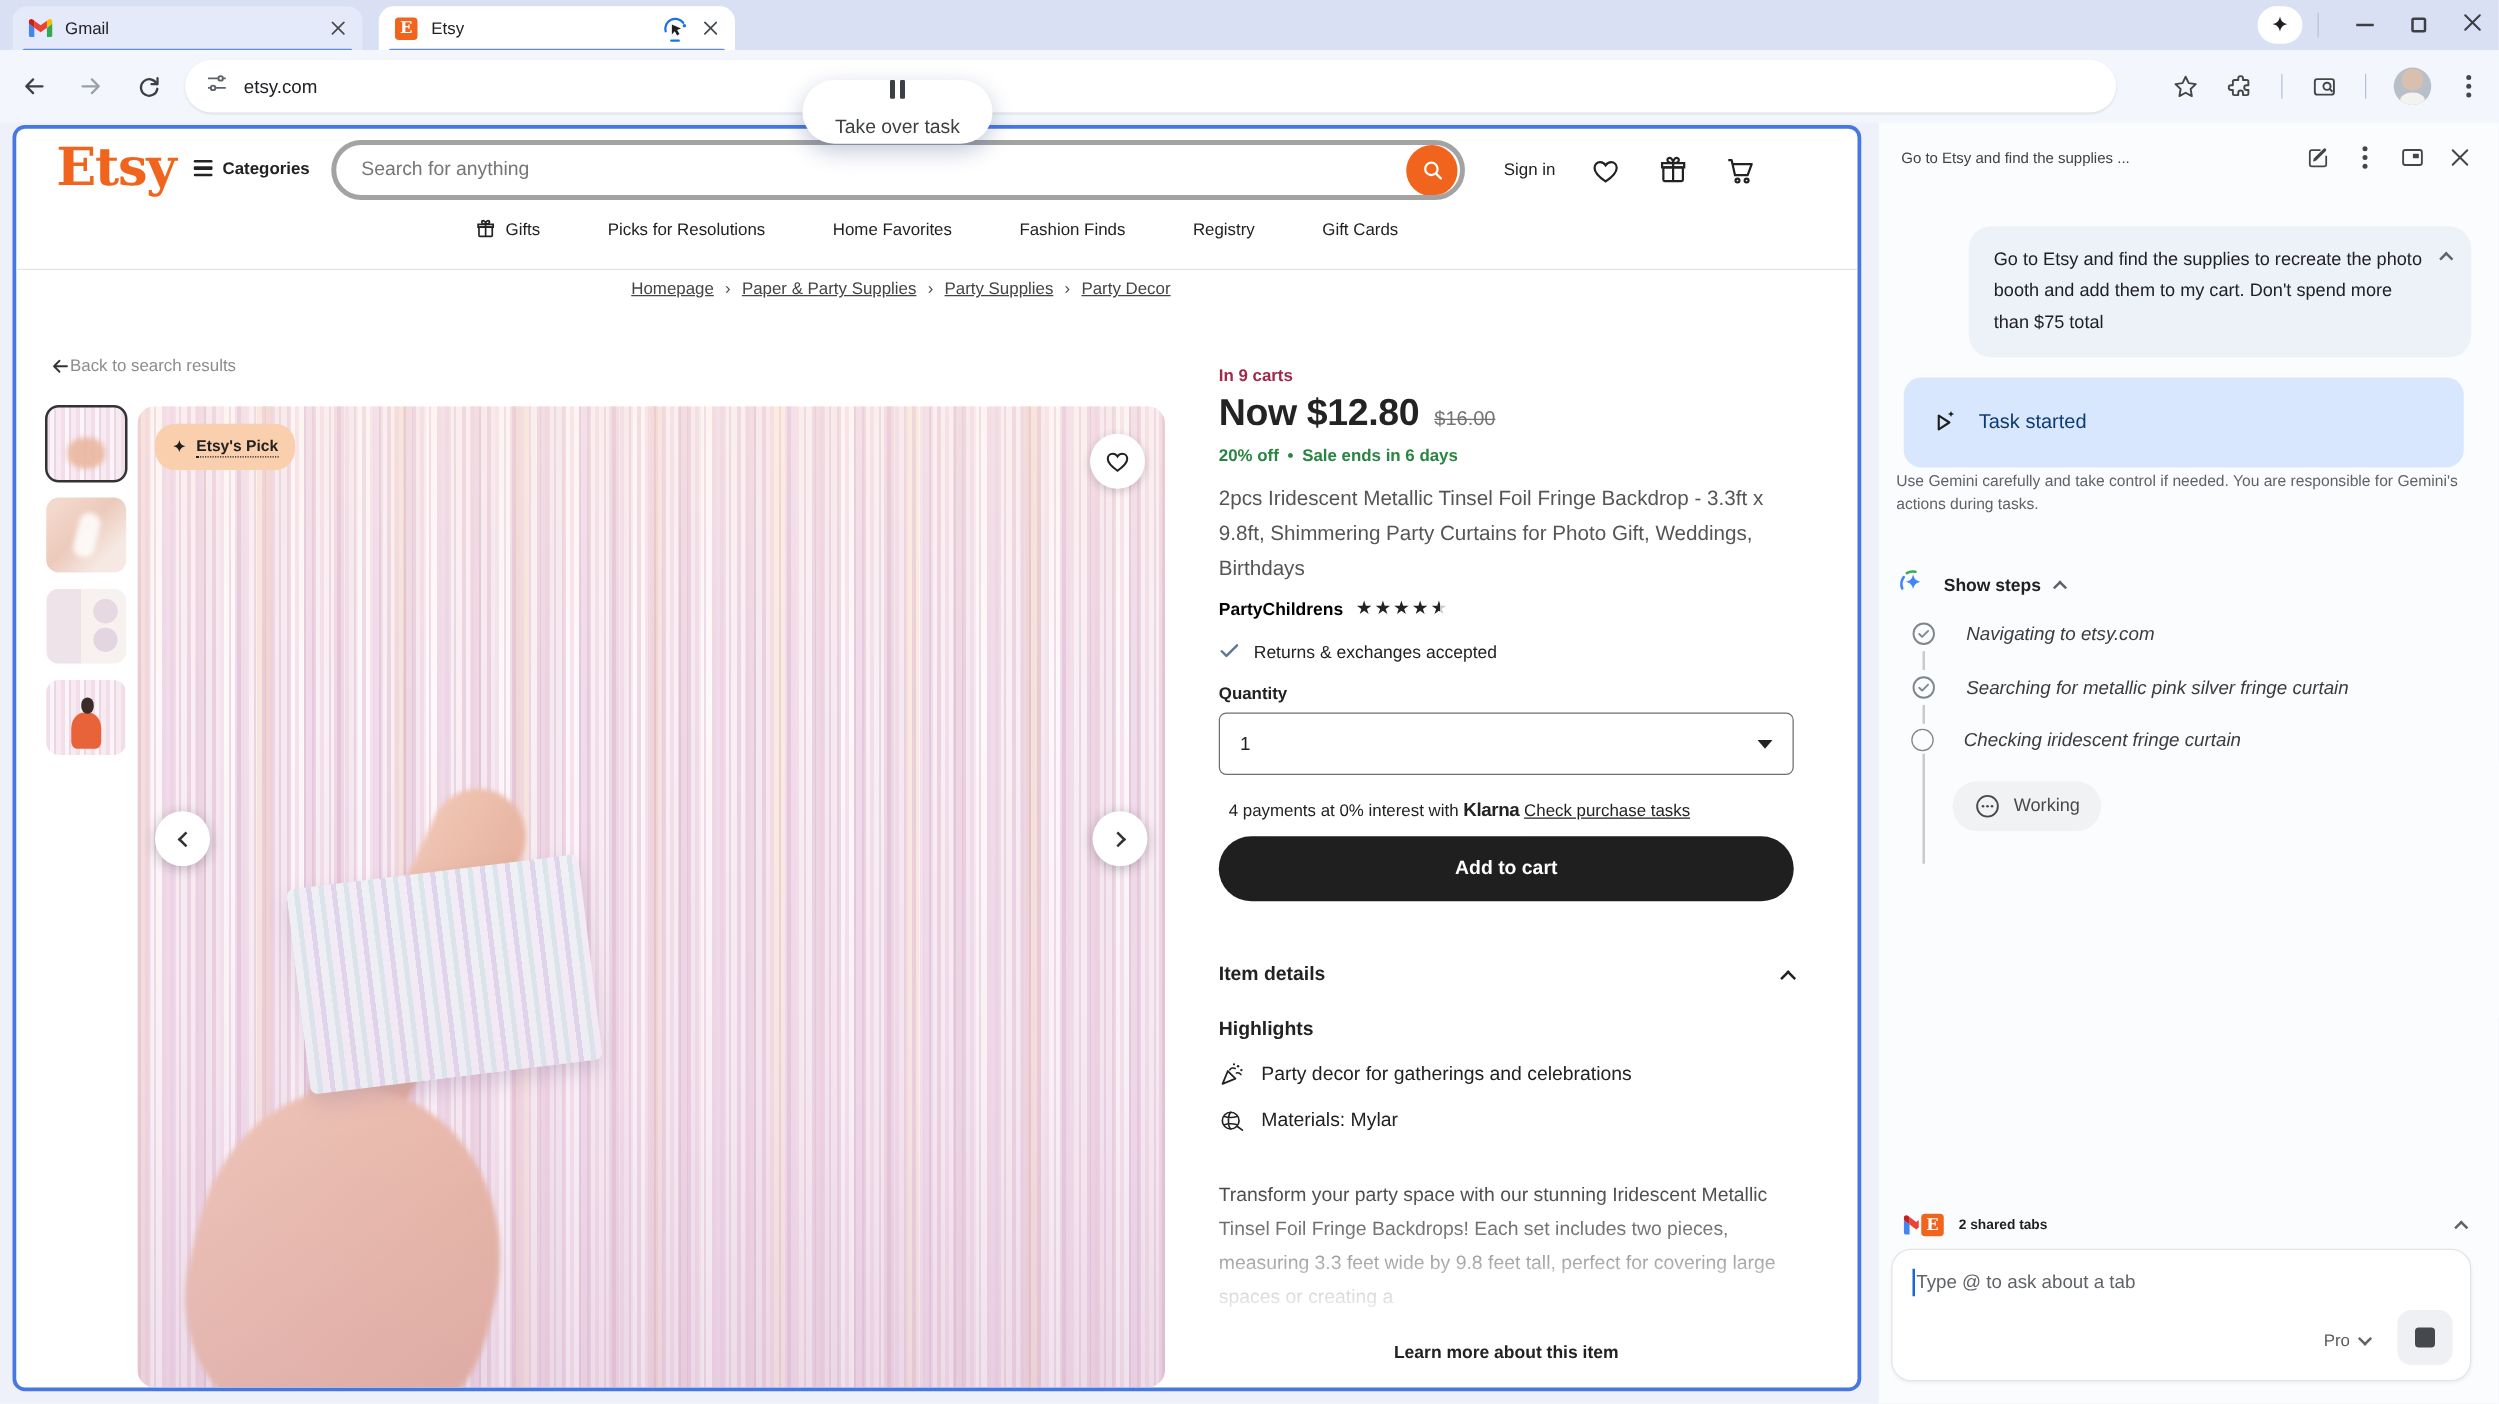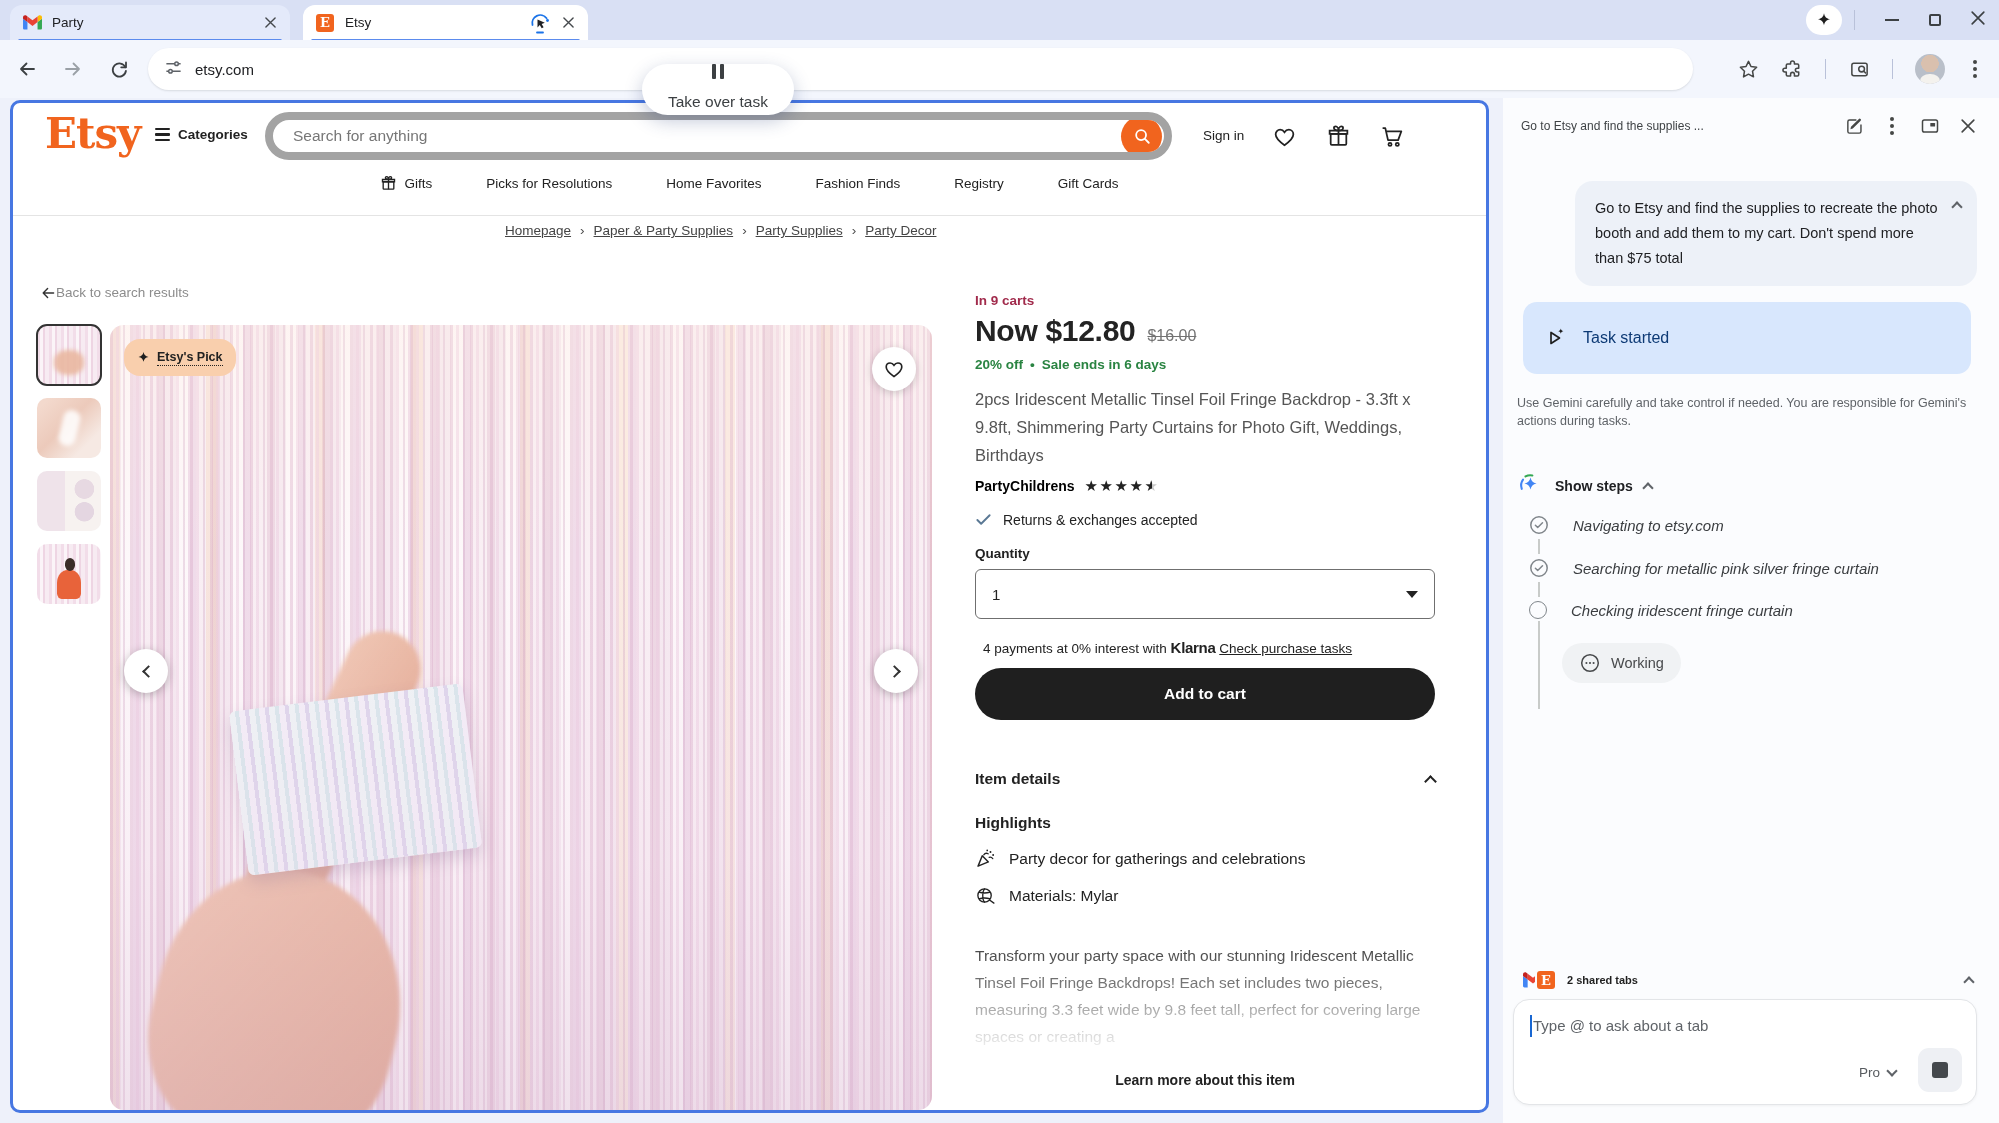--- a/index.html
+++ b/index.html
@@ -41,21 +41,21 @@
   .pause-ic i { width:4px; height:15px; background:#3c4043; border-radius:1px; }
   .takeover span.lbl { font-size:15.5px; color:#3c4043; font-weight:500; }
 
   
   .frame { position:absolute; left:10px; top:100px; width:1479px; height:1013px; background:#fff; border:3px solid #4777e2; border-radius:10px; overflow:hidden; }
 
   .e-logo { position:absolute; left:32px; top:6px; font-family:"DejaVu Serif",serif; font-weight:bold; font-size:42px; color:#f1641e; letter-spacing:-1px; }
   .e-cats { position:absolute; left:142px; top:24px; display:flex; align-items:center; gap:8px; font-size:13.5px; font-weight:600; color:#222; }
   .burger { display:flex; flex-direction:column; gap:3px; }
   .burger i { width:15px; height:2.2px; background:#222; border-radius:1px; }
-  .e-search { position:absolute; left:252px; top:9px; width:907px; height:48px; border:8px solid #a3a3a3; border-radius:24px; display:flex; align-items:center; overflow:hidden; }
+  .e-search { position:absolute; left:252px; top:9px; width:907px; height:48px; border:4px solid #a3a3a3; border-radius:24px; display:flex; align-items:center; overflow:hidden; }
   .e-search input { flex:1; border:none; outline:none; font-size:15.5px; padding:0 20px; color:#222; background:transparent; font-family:inherit; }
   .e-search input::placeholder { color:#767676; }
   .e-search-btn { width:41px; height:41px; margin-right:2px; border:none; border-radius:50%; background:#f1641e; display:flex; align-items:center; justify-content:center; cursor:pointer; flex:none; }
   .e-signin { position:absolute; left:1190px; top:25px; font-size:13.5px; font-weight:500; color:#222; }
   .e-hicon { position:absolute; top:18px; width:30px; height:30px; display:flex; align-items:center; justify-content:center; }
   .e-nav { position:absolute; left:0; top:72px; width:100%; display:flex; justify-content:center; align-items:center; gap:54px; font-size:13.5px; font-weight:500; color:#222; }
   .e-nav .itm { display:flex; align-items:center; gap:7px; }
   .e-divider { position:absolute; left:0; top:112px; width:100%; border-top:1px solid #e4e4e4; }
   .e-crumbs { position:absolute; left:492px; top:120px; font-size:13.5px; color:#4d4d4d; display:flex; gap:9px; align-items:center; }
   .e-crumbs .crumb { text-decoration:underline; font-weight:500; color:#444; }
@@ -126,21 +126,21 @@
 
   
   .sidebar { position:absolute; left:1503px; top:98px; width:496px; height:1025px; background:#fbfcfe; display:flex; flex-direction:column; }
   .sb-header { display:flex; align-items:center; padding:17px 20px 10px 18px; }
   .sb-title { flex:1; font-size:12px; color:#3f4346; }
   .sb-hic { width:22px; height:22px; display:flex; align-items:center; justify-content:center; margin-left:16px; }
   .sb-bubble { margin:34px 22px 0 72px; background:#edf1f8; border-radius:18px; padding:15px 38px 15px 20px; font-size:14.5px; line-height:25px; color:#202124; position:relative; }
   .sb-bubble .bub-chev { position:absolute; top:18px; right:16px; }
   .sb-task { margin:16px 28px 0 20px; height:72px; background:#d8e7fd; border-radius:14px; display:flex; align-items:center; gap:15px; padding:0 21px; }
   .sb-task .t-lbl { font-size:16px; font-weight:500; color:#0d3a75; }
-  .sb-disclaimer { margin:20px 30px 0 14px; font-size:12.5px; line-height:18px; color:#5f6368; }
+  .sb-disclaimer { margin:2px 30px 0 14px; font-size:12.5px; line-height:18px; color:#5f6368; }
   .sb-steps { margin:42px 0 0 14px; }
   .ss-head { display:flex; align-items:center; gap:11px; }
   .ss-lbl { font-size:14px; font-weight:700; color:#202124; }
   .step-row { display:flex; align-items:center; margin-left:12px; }
   .steps-list { margin-top:16px; }
   .step-ic { width:20px; height:20px; flex:none; }
   .step-ic.pending { border:1.6px solid #80868b; border-radius:50%; width:18px; height:18px; }
   .step-label { margin-left:24px; font-style:italic; font-size:15px; color:#3a3d40; }
   .step-conn { width:2px; height:15px; background:#c8cbc9; margin:4px 0 4px 21px; }
   .working-wrap { display:flex; align-items:flex-start; }
@@ -169,21 +169,21 @@
     <div class="tab tab-gmail">
       <span class="fav-box">
         <svg width="19" height="15" viewBox="0 0 24 19">
             <path fill="#4285f4" d="M1.7 18.5h3.9V9L0 4.8v12c0 .9.8 1.7 1.7 1.7z"></path>
             <path fill="#34a853" d="M18.4 18.5h3.9c1 0 1.7-.8 1.7-1.7v-12L18.4 9z"></path>
             <path fill="#fbbc04" d="M18.4 1.9V9L24 4.8V2.7c0-2.1-2.4-3.3-4.1-2z"></path>
             <path fill="#ea4335" d="M5.6 9V1.9L12 6.7l6.4-4.8V9L12 13.8z"></path>
             <path fill="#c5221f" d="M0 2.7v2.1L5.6 9V1.9L4.1.7C2.4-.6 0 .6 0 2.7z"></path>
           </svg>
       </span>
-      <span class="tab-label">Party</span>
+      <span class="tab-label">Gmail</span>
       <span class="tab-close">
         <svg width="11" height="11" viewBox="0 0 12 12">
             <path d="M1 1l10 10M11 1L1 11" stroke="#45494d" stroke-width="1.5" stroke-linecap="round"></path>
           </svg>
       </span>
       <span class="shared-line"></span>
     </div>
     <div class="tab tab-etsy">
       <span class="fav-box">
           <span class="etsy-fav">E</span>

